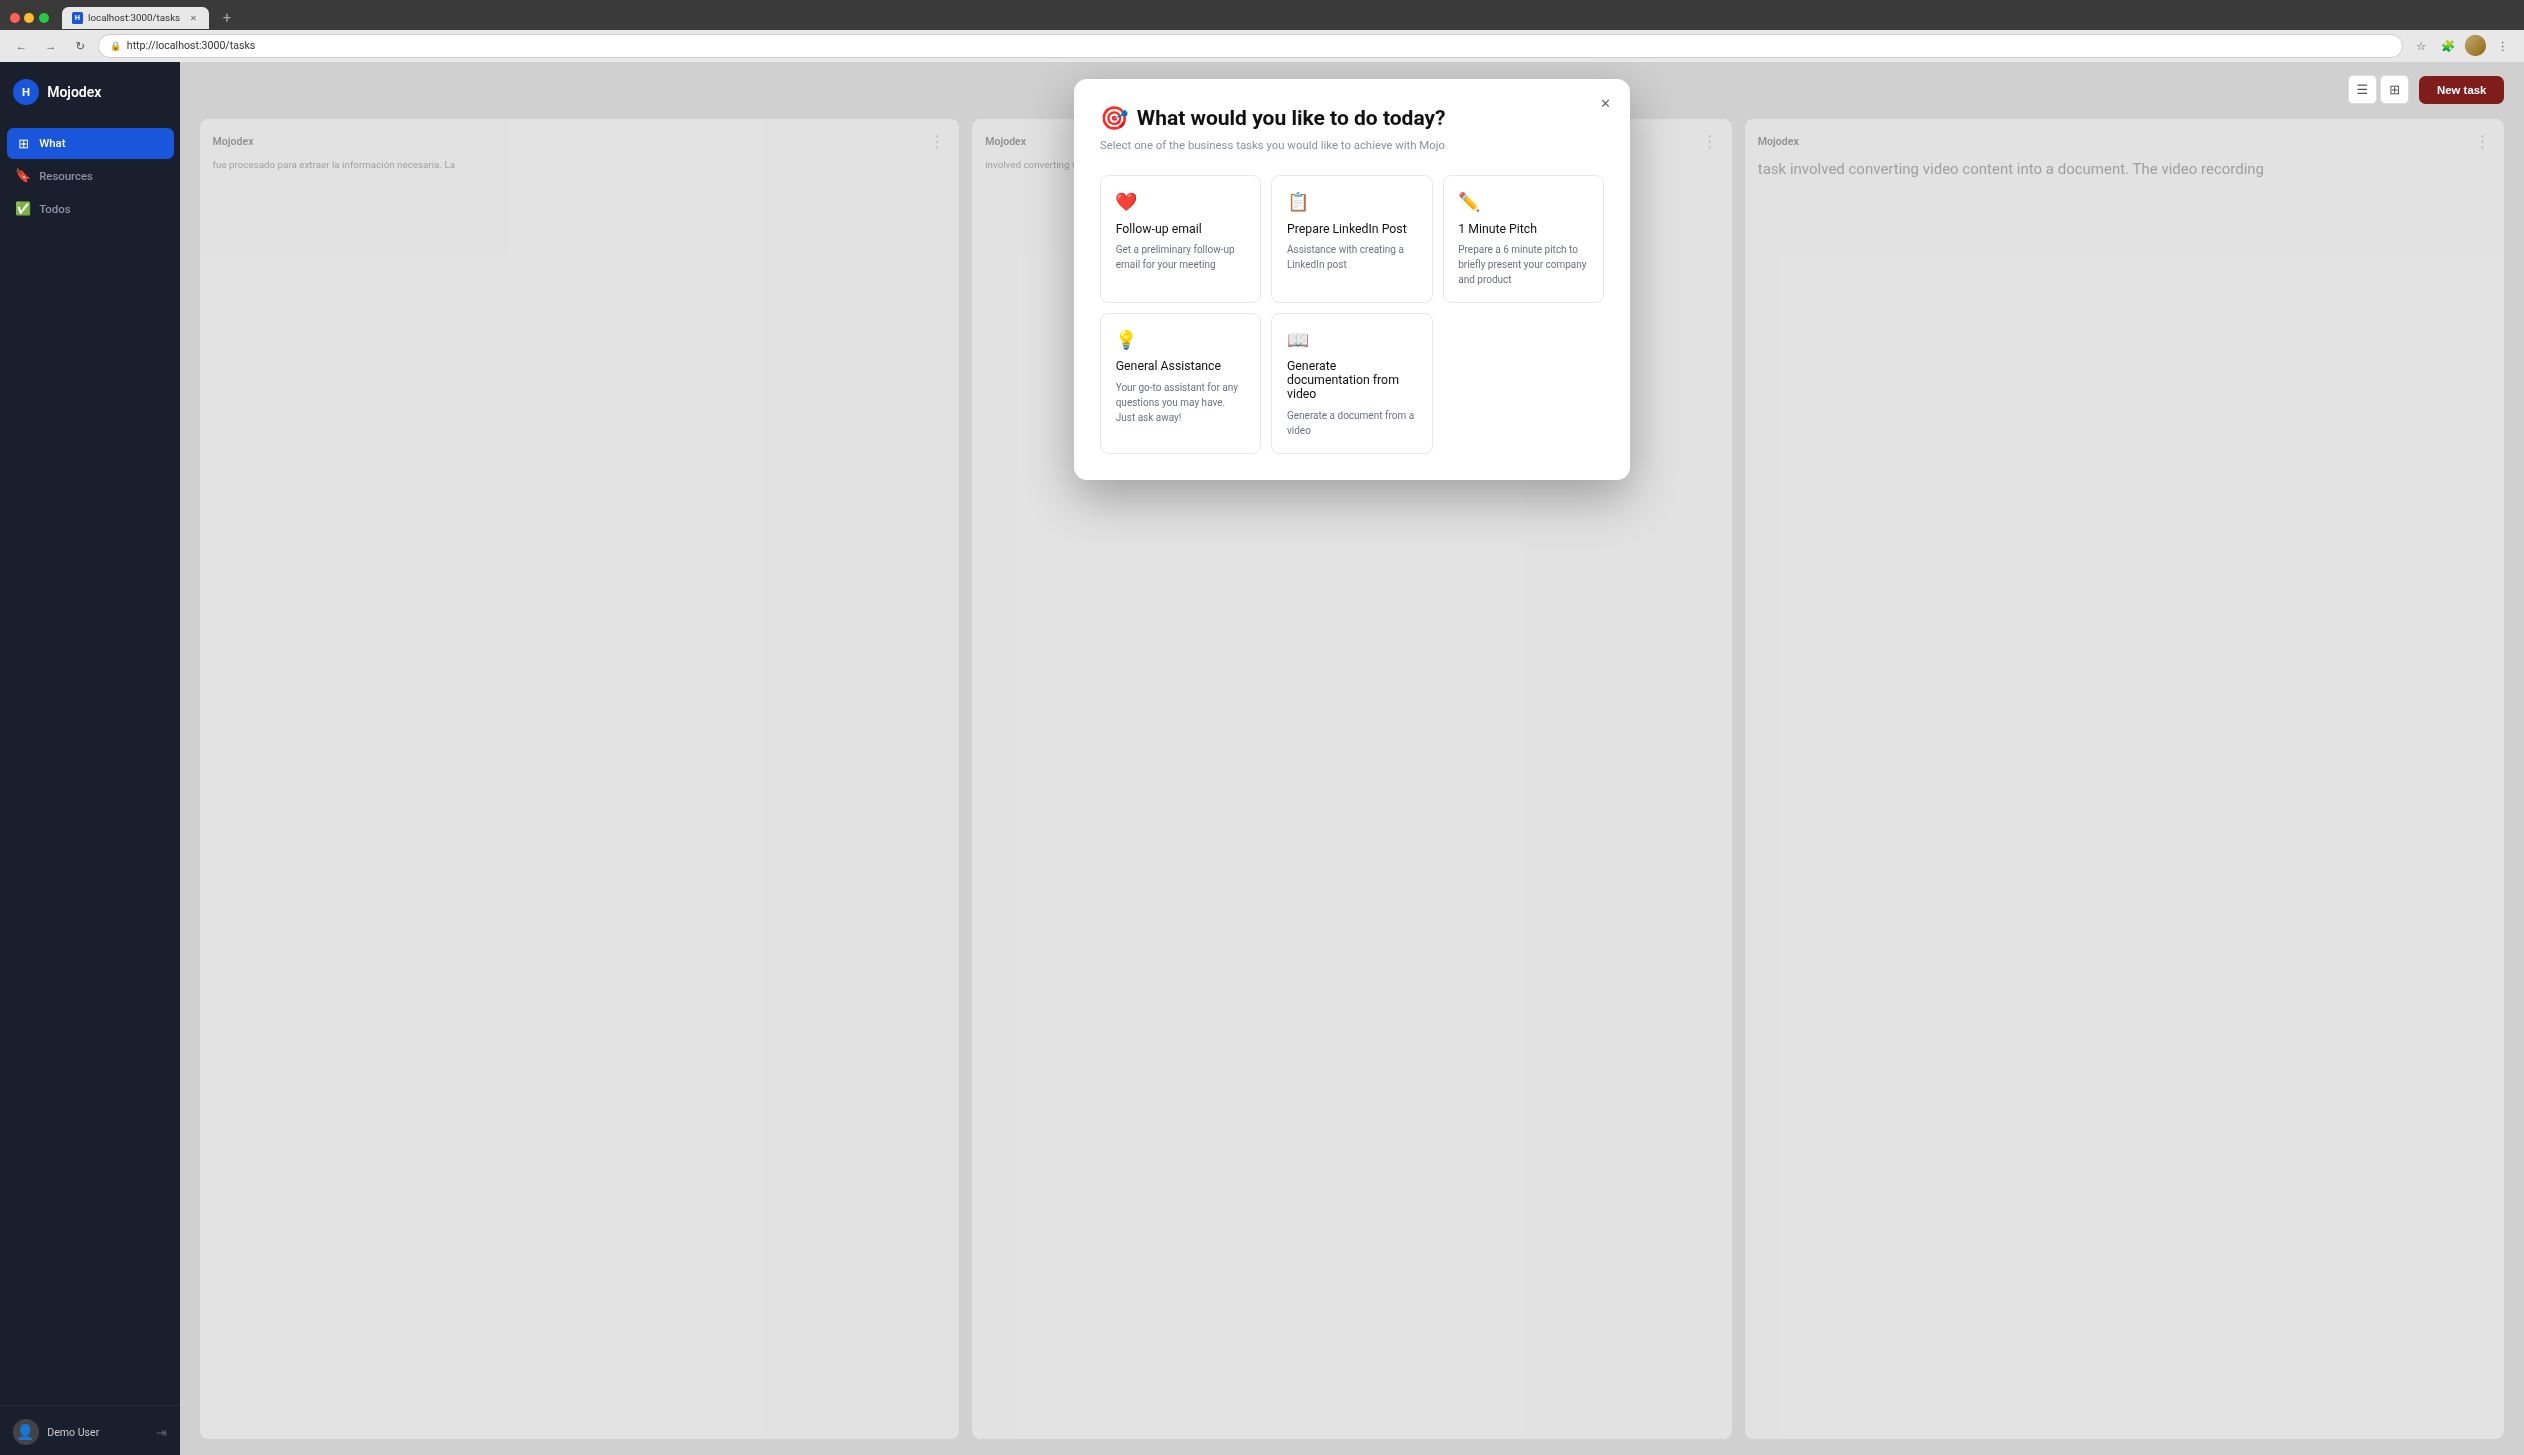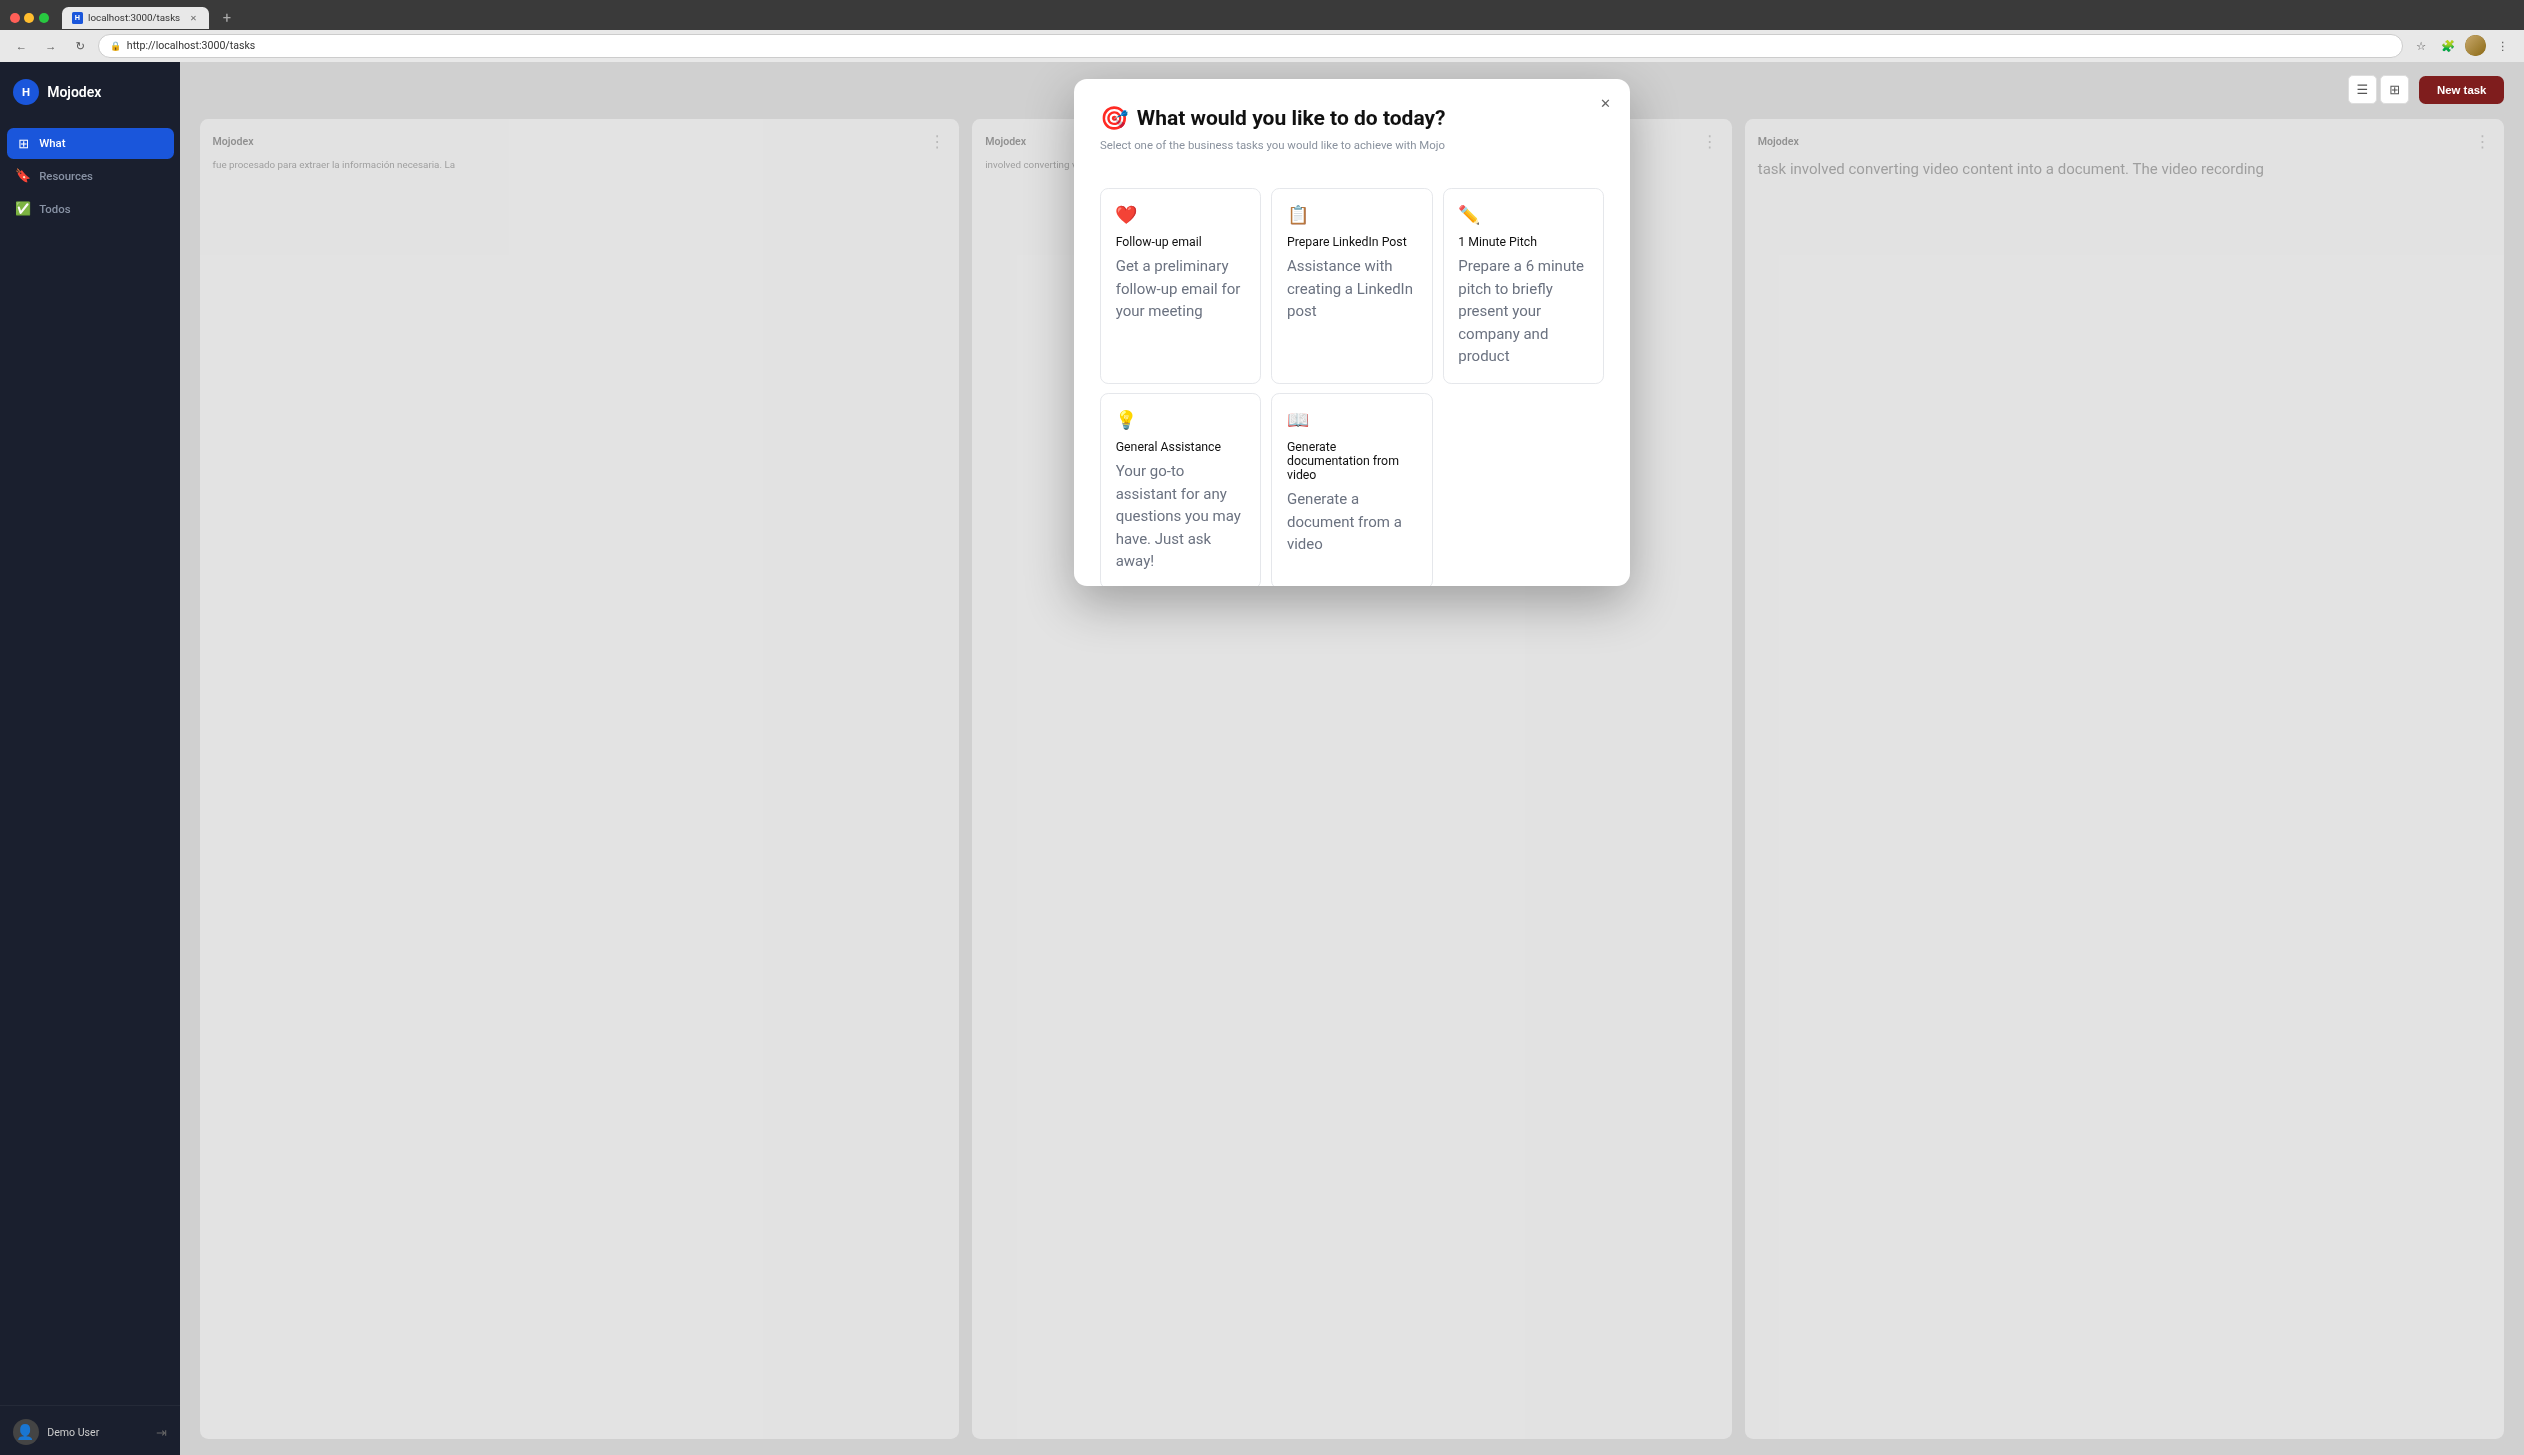--- a/index.html
+++ b/index.html
@@ -354,21 +354,21 @@
       font-size: 23px;
     }
     .modal-title {
       font-size: 21px;
       font-weight: 700;
       color: #111;
     }
     .modal-subtitle {
       color: #8a929e;
       font-size: 11.4px;
-      margin-bottom: 36px;
+      margin-bottom: 23px;
     }
     .task-grid {
       display: grid;
       grid-template-columns: repeat(3, 1fr);
       gap: 9.8px;
     }
     .task-card {
       border: 0.8px solid #e5e7eb;
       border-radius: 8.2px;
       padding: 14.7px;
@@ -379,21 +379,21 @@
       font-size: 18px;
       margin-bottom: 9.8px;
     }
     .task-card-title {
       font-size: 12.3px;
       font-weight: 400;
       color: #111;
       margin-bottom: 6.5px;
     }
     .task-card-desc {
-      font-size: 15px;
+      font-size: 10px;
       color: #6b7280;
       line-height: 1.5;
     }
 
     
     .dots-menu {
       color: #999;
       font-size: 16.4px;
       cursor: pointer;
       letter-spacing: 0.8px;

